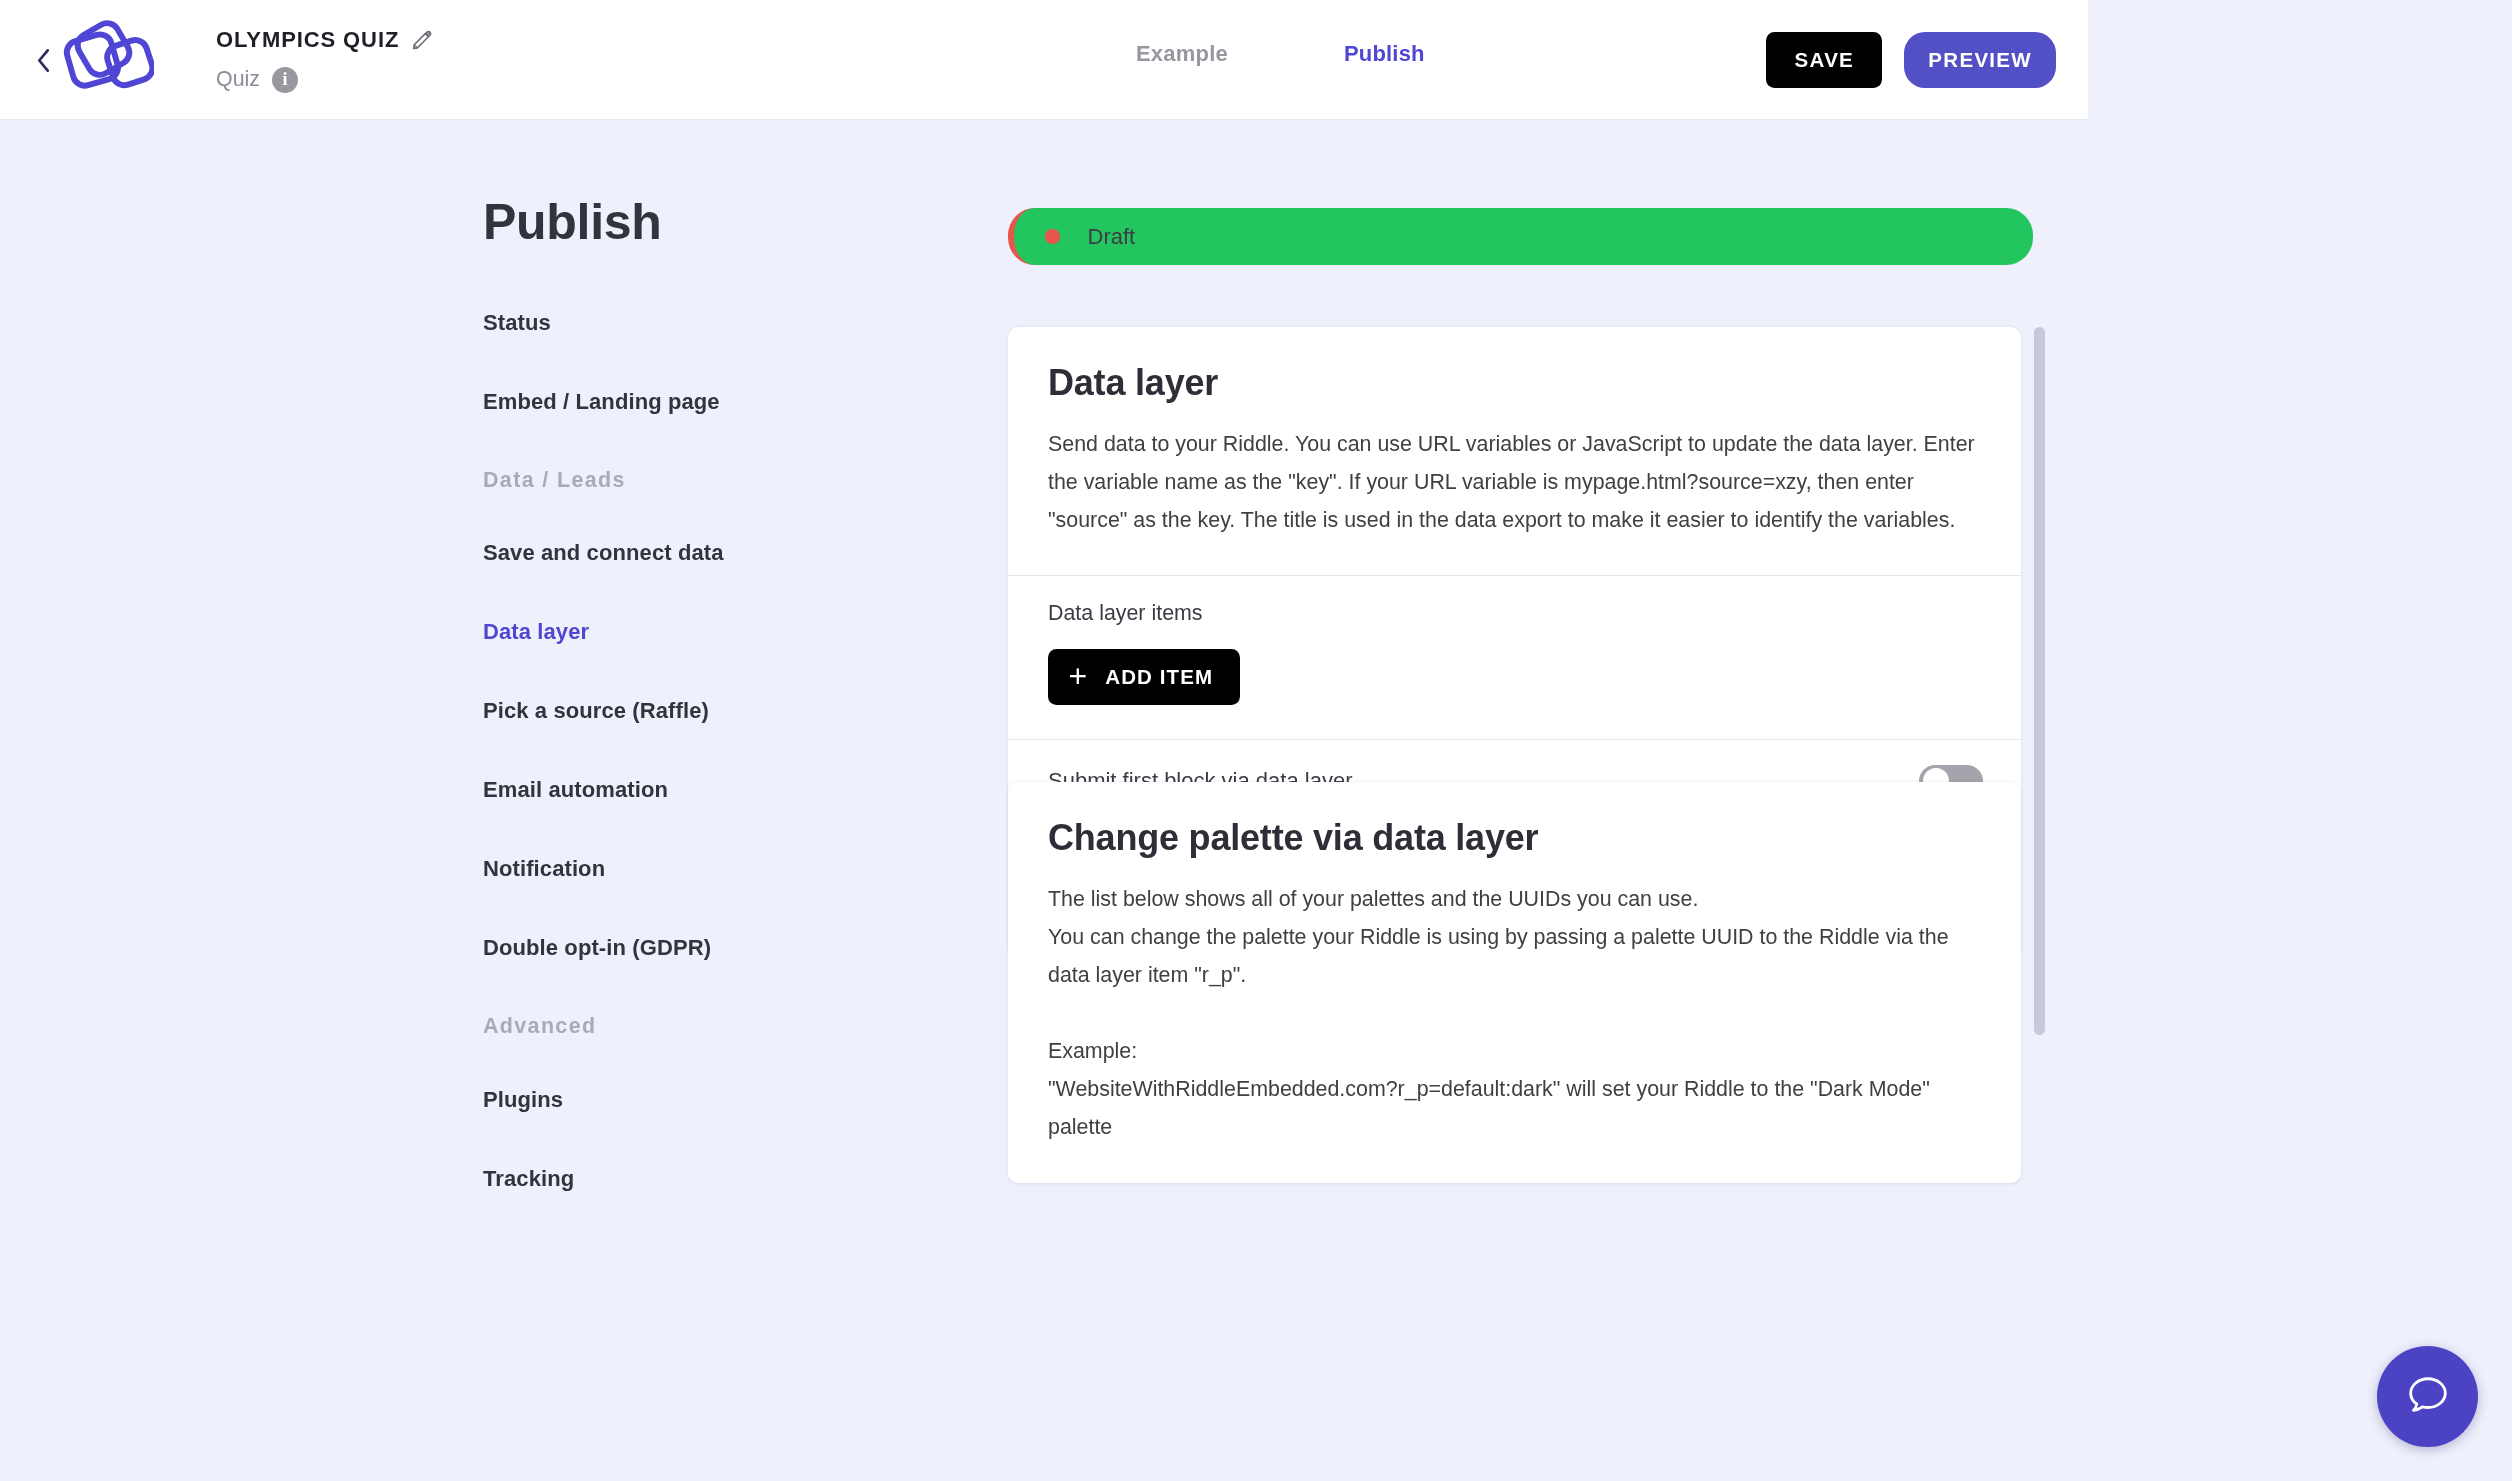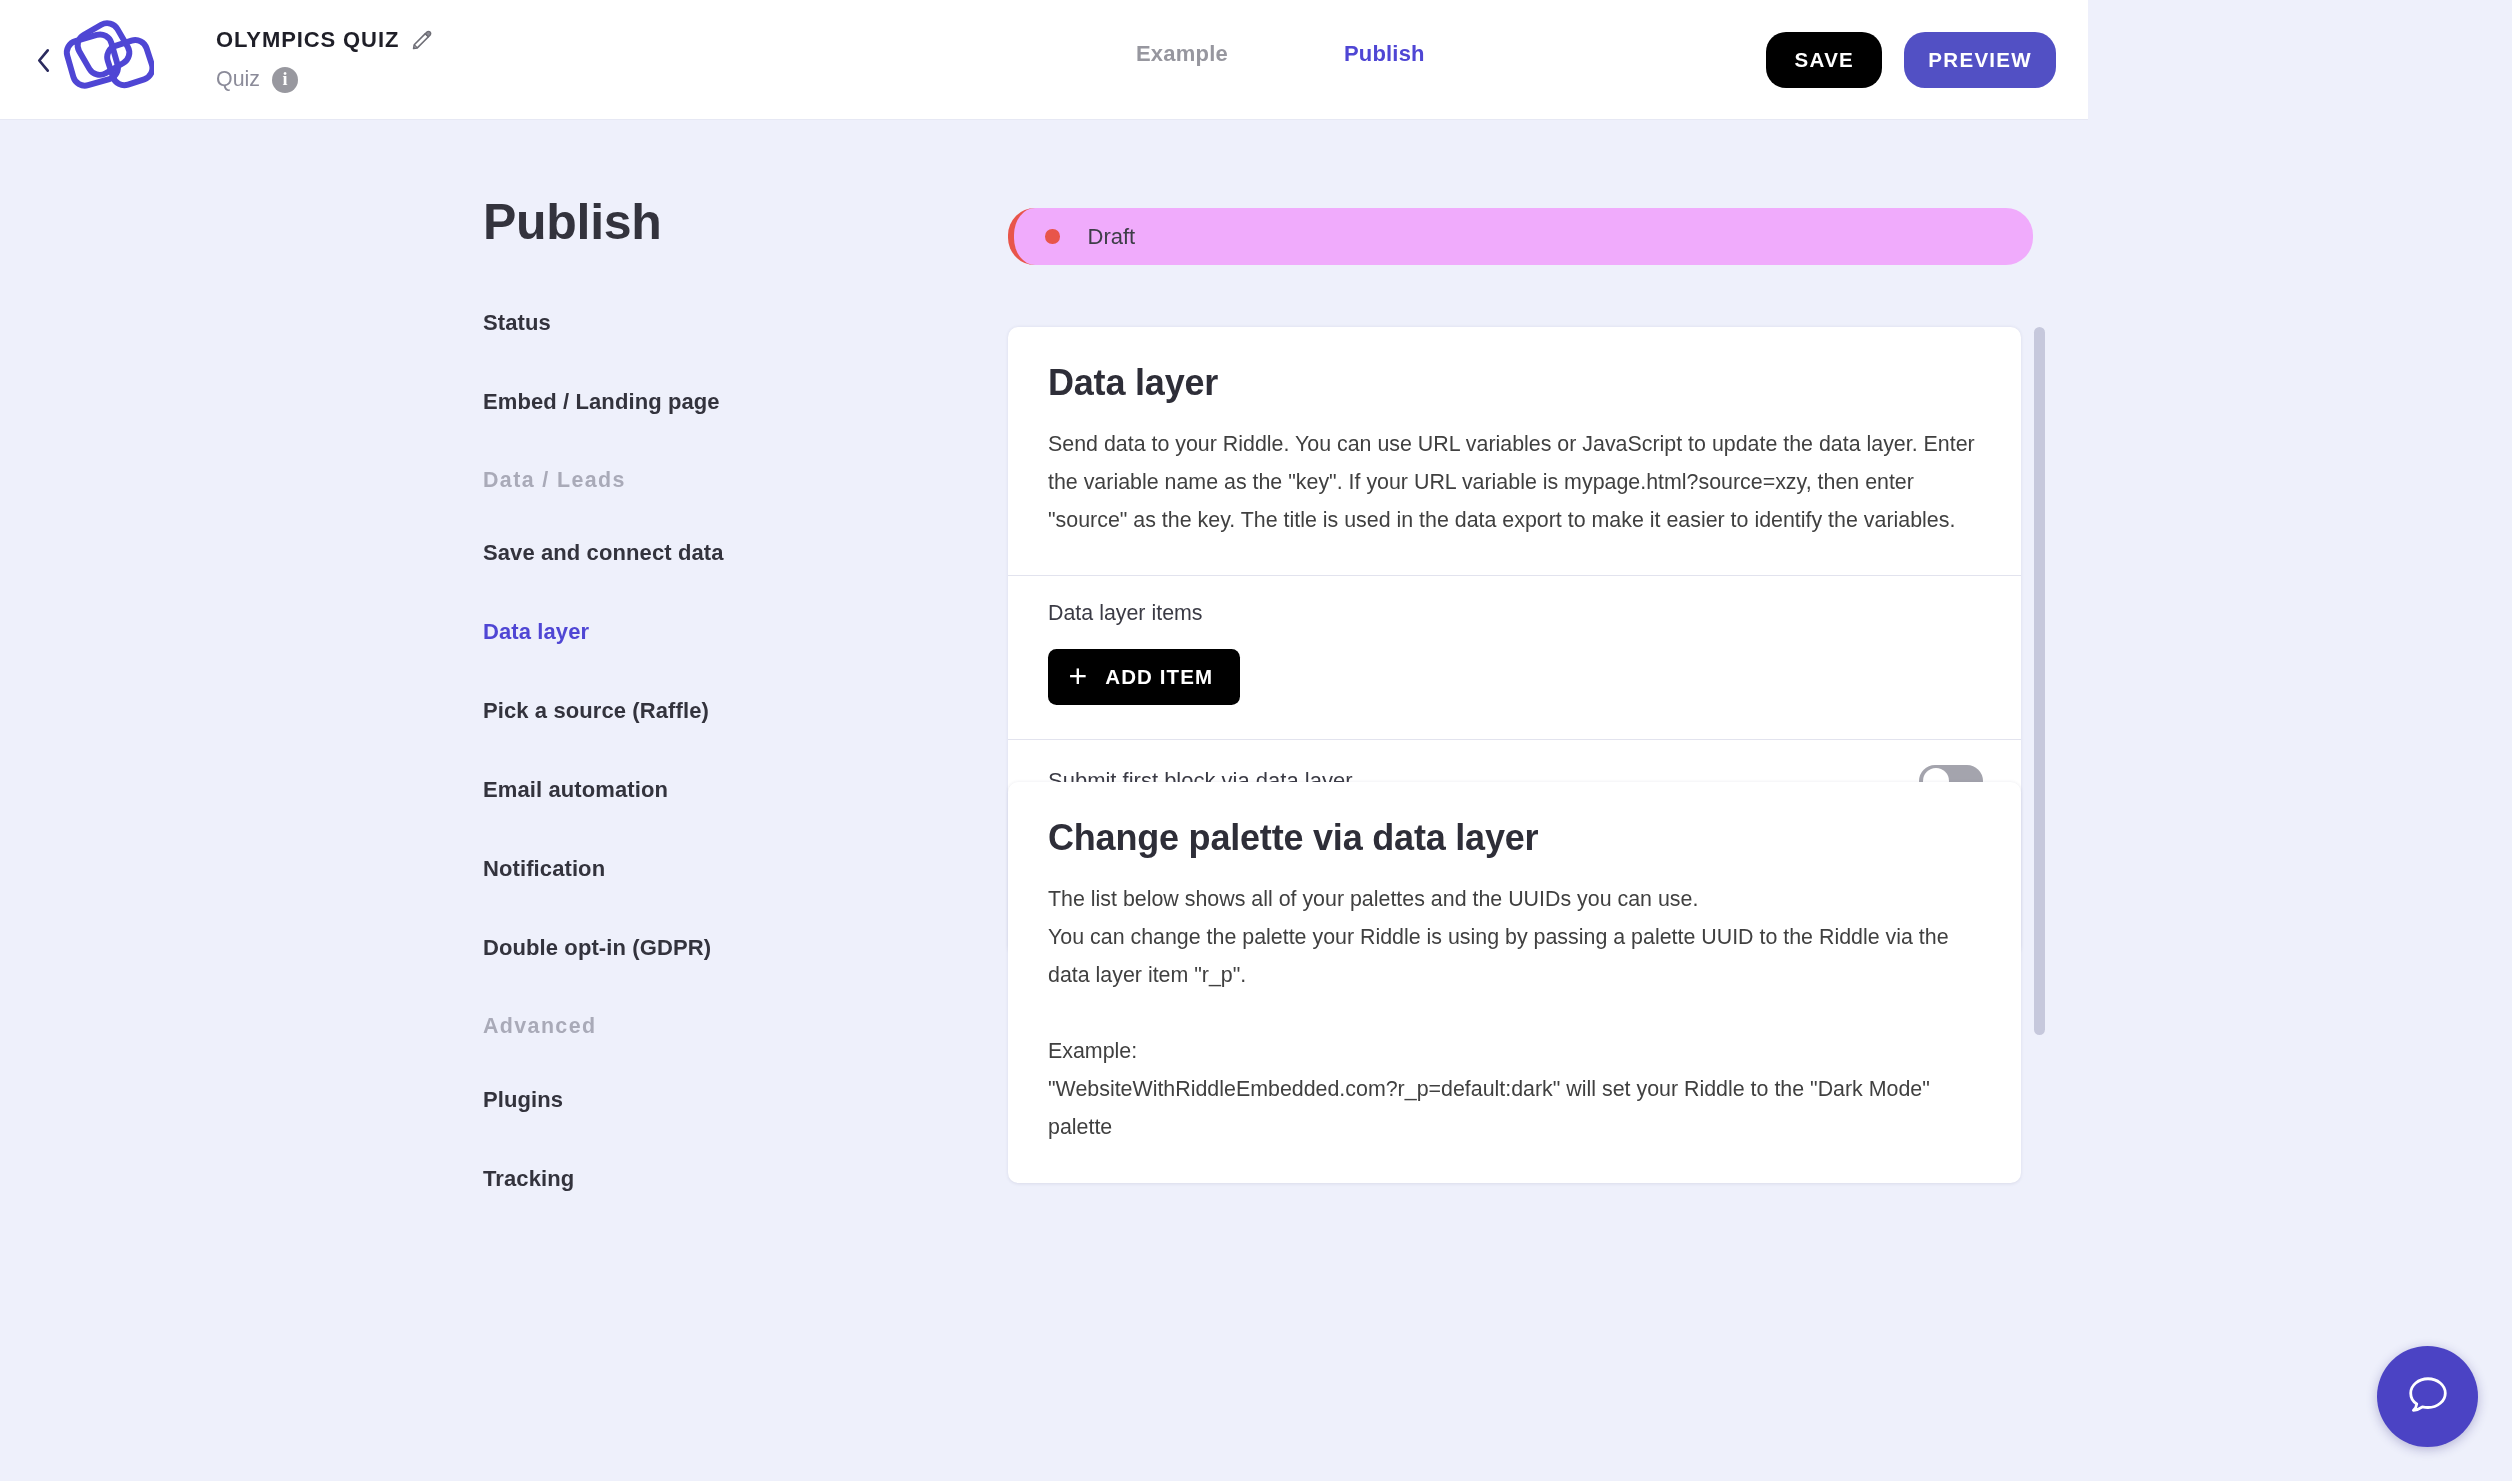--- a/index.html
+++ b/index.html
@@ -137,21 +137,21 @@
     font-family: inherit;
     font-size: 20.5px;
     font-weight: 700;
     letter-spacing: 1.3px;
     color: #ffffff;
     cursor: pointer;
     display: flex;
     align-items: center;
     justify-content: center;
   }
-  .btn-save { background: #000000; border-radius: 20px; }
+  .btn-save { background: #000000; }
   .btn-preview { background: #5250c4; min-width: 150px; border-radius: 21px; }
 
   
   .page {
     position: absolute;
     top: 120px; left: 0;
     width: 2512px;
     height: 1361px;
     overflow: hidden;
   }
@@ -199,21 +199,21 @@
     top: 0;
     width: 1034px;
   }
 
   .status-bar {
     position: absolute;
     left: 0;
     top: 88px;
     width: 1025px;
     height: 57px;
-    background: #f0abfc;
+    background: #22c55e;
     border-left: 6px solid #e8554a;
     display: flex;
     align-items: center;
     cursor: pointer;
     border-radius: 27px;
   }
   .status-dot {
     width: 14.5px; height: 14.5px;
     border-radius: 50%;
     background: #e8554a;

